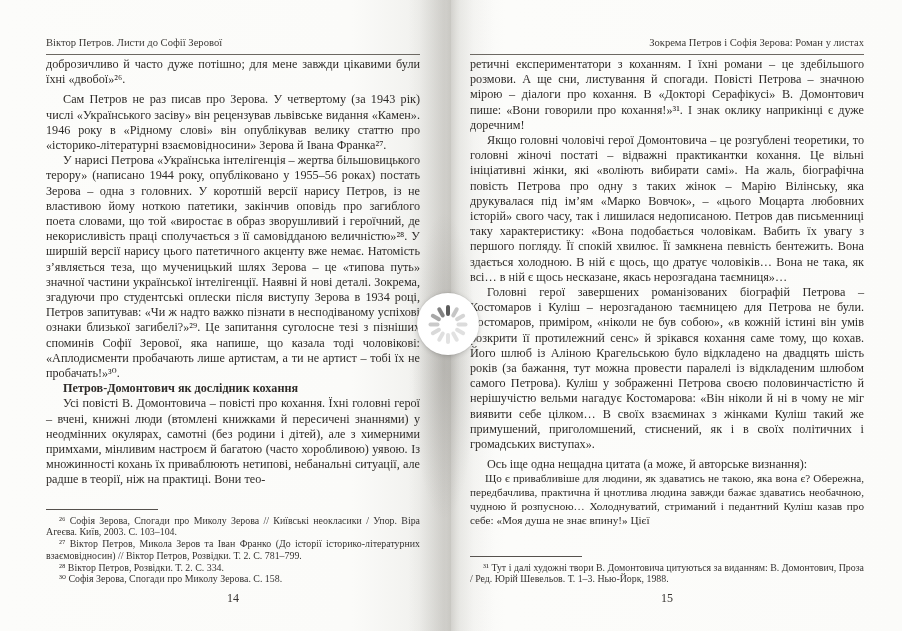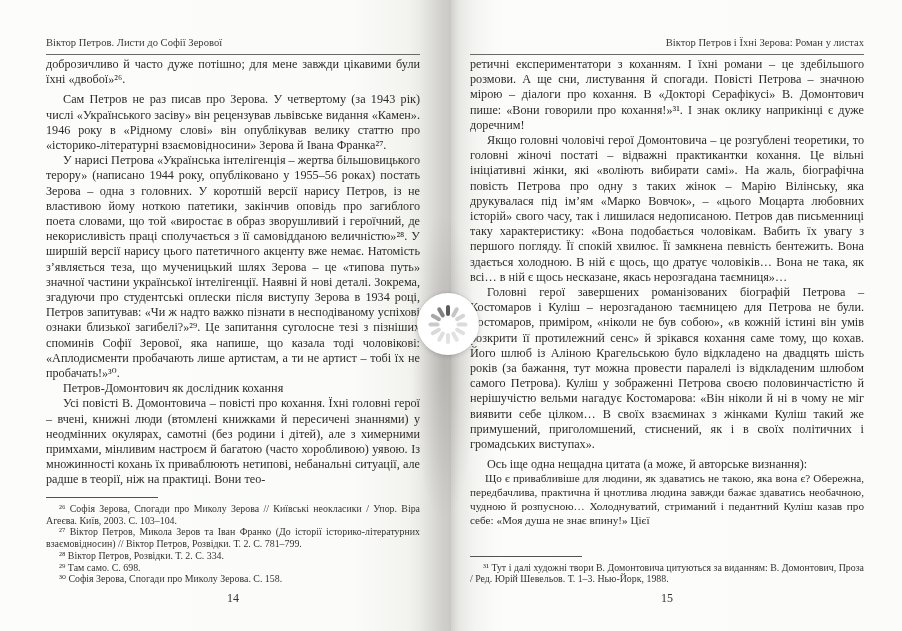--- a/index.html
+++ b/index.html
@@ -42,21 +42,21 @@
     color: #3c3936;
     padding-bottom: 5px;
     border-bottom: 1px solid #6c6862;
     margin-bottom: 2px;
   }
   .running-header.right { text-align: right; }
   p.body-par { margin: 0; }
   p.indent { text-indent: 17px; }
   p.space-above { margin-top: 5px; }
   .section-heading {
-    font-weight: normal;
+    font-weight: bold;
     margin: 13px 0 2px 0;
     text-indent: 17px;
     text-align: left;
   }
   .quote {
     font-size: 11.2px; line-height: 13.8px;
     margin-top: 9px;
     text-indent: 15px;
   }
   .footnotes {
@@ -126,30 +126,29 @@
       <p class="body-par indent">У нарисі Петрова «Українська інтелігенція – жертва більшовицького терору» (написано 1944 року, опубліковано у 1955–56 роках) постать Зерова – одна з головних. У коротшій версії нарису Петров, із не властивою йому ноткою патетики, закінчив оповідь про загиблого поета словами, що той «виростає в образ зворушливий і героїчний, де некорисливість праці сполучається з її самовідданою величністю»²⁸. У ширшій версії нарису цього патетичного акценту вже немає. Натомість з’являється теза, що мученицький шлях Зерова – це «типова путь» значної частини української інтелігенції. Наявні й нові деталі. Зокрема, згадуючи про студентські оплески після виступу Зерова в 1934 році, Петров запитував: «Чи ж надто важко пізнати в несподіваному успіхові ознаки близької загибелі?»²⁹. Це запитання суголосне тезі з пізніших споминів Софії Зерової, яка напише, що казала тоді чоловікові: «Аплодисменти пробачають лише артистам, а ти не артист – тобі їх не пробачать!»³⁰.</p>
       <p class="body-par section-heading">Петров-Домонтович як дослідник кохання</p>
       <p class="body-par indent">Усі повісті В. Домонтовича – повісті про кохання. Їхні головні герої – вчені, книжні люди (втомлені книжками й пересичені знаннями) у неодмінних окулярах, самотні (без родини і дітей), але з химерними примхами, мінливим настроєм й багатою (часто хоробливою) уявою. Із множинності кохань їх приваблюють нетипові, небанальні ситуації, але радше в теорії, ніж на практиці. Вони тео-</p>
     </div>
 
     <div class="footnotes footnotes-left">
       <div class="footnote-separator"></div>
       <div class="footnote">²⁶ Софія Зерова, Спогади про Миколу Зерова // Київські неокласики / Упор. Віра Агеєва. Київ, 2003. С. 103–104.</div>
       <div class="footnote">²⁷ Віктор Петров, Микола Зеров та Іван Франко (До історії історико-літературних взаємовідносин) // Віктор Петров, Розвідки. Т. 2. С. 781–799.</div>
       <div class="footnote">²⁸ Віктор Петров, Розвідки. Т. 2. С. 334.</div>
-      <div class="footnote">²⁹ Там само. С. 698.</div>
       <div class="footnote">³⁰ Софія Зерова, Спогади про Миколу Зерова. С. 158.</div>
     </div>
 
     <div class="page-number pn-left">14</div>
   </div>
 
   <div class="page page-right">
     <div class="content content-right">
-      <div class="running-header right">Віктор Петров і Їхні Зерова: Роман у листах</div>
+      <div class="running-header right">Зокрема Петров і Софія Зерова: Роман у листах</div>
 
       <p class="body-par">ретичні експериментатори з коханням. І їхні романи – це здебільшого розмови. А ще сни, листування й спогади. Повісті Петрова – значною мірою – діалоги про кохання. В «Докторі Серафікусі» В. Домонтович пише: «Вони говорили про кохання!»³¹. І знак оклику наприкінці є дуже доречним!</p>
       <p class="body-par indent">Якщо головні чоловічі герої Домонтовича – це розгублені теоретики, то головні жіночі постаті – відважні практикантки кохання. Це вільні ініціативні жінки, які «воліють вибирати самі». На жаль, біографічна повість Петрова про одну з таких жінок – Марію Вілінську, яка друкувалася під ім’ям «Марко Вовчок», – «цього Моцарта любовних історій» свого часу, так і лишилася недописаною. Петров дав письменниці таку характеристику: «Вона подобається чоловікам. Вабить їх увагу з першого погляду. Її спокій хвилює. Її замкнена певність бентежить. Вона здається холодною. В ній є щось, що дратує чоловіків… Вона не така, як всі… в ній є щось несказане, якась нерозгадана таємниця»…</p>
       <p class="body-par indent">Головні герої завершених романізованих біографій Петрова – Костомаров і Куліш – нерозгаданою таємницею для Петрова не були. Костомаров, приміром, «ніколи не був собою», «в кожній істині він умів розкрити її протилежний сенс» й зрікався кохання саме тому, що кохав. Його шлюб із Аліною Крагельською було відкладено на двадцять шість років (за бажання, тут можна провести паралелі із відкладеним шлюбом самого Петрова). Куліш у зображенні Петрова своєю половинчастістю й нерішучістю вельми нагадує Костомарова: «Він ніколи й ні в чому не міг виявити себе цілком… В своїх взаєминах з жінками Куліш такий же примушений, приголомшений, стиснений, як і в своїх політичних і громадських виступах».</p>
       <p class="body-par indent space-above">Ось іще одна нещадна цитата (а може, й авторське визнання):</p>
       <p class="body-par quote">Що є привабливіше для людини, як здаватись не такою, яка вона є? Обережна, передбачлива, практична й цнотлива людина завжди бажає здаватись необачною, чудною й розпусною… Холоднуватий, стриманий і педантний Куліш казав про себе: «Моя душа не знає впину!» Цієї</p>
     </div>
 
     <div class="footnotes footnotes-right">
       <div class="footnote-separator"></div>

